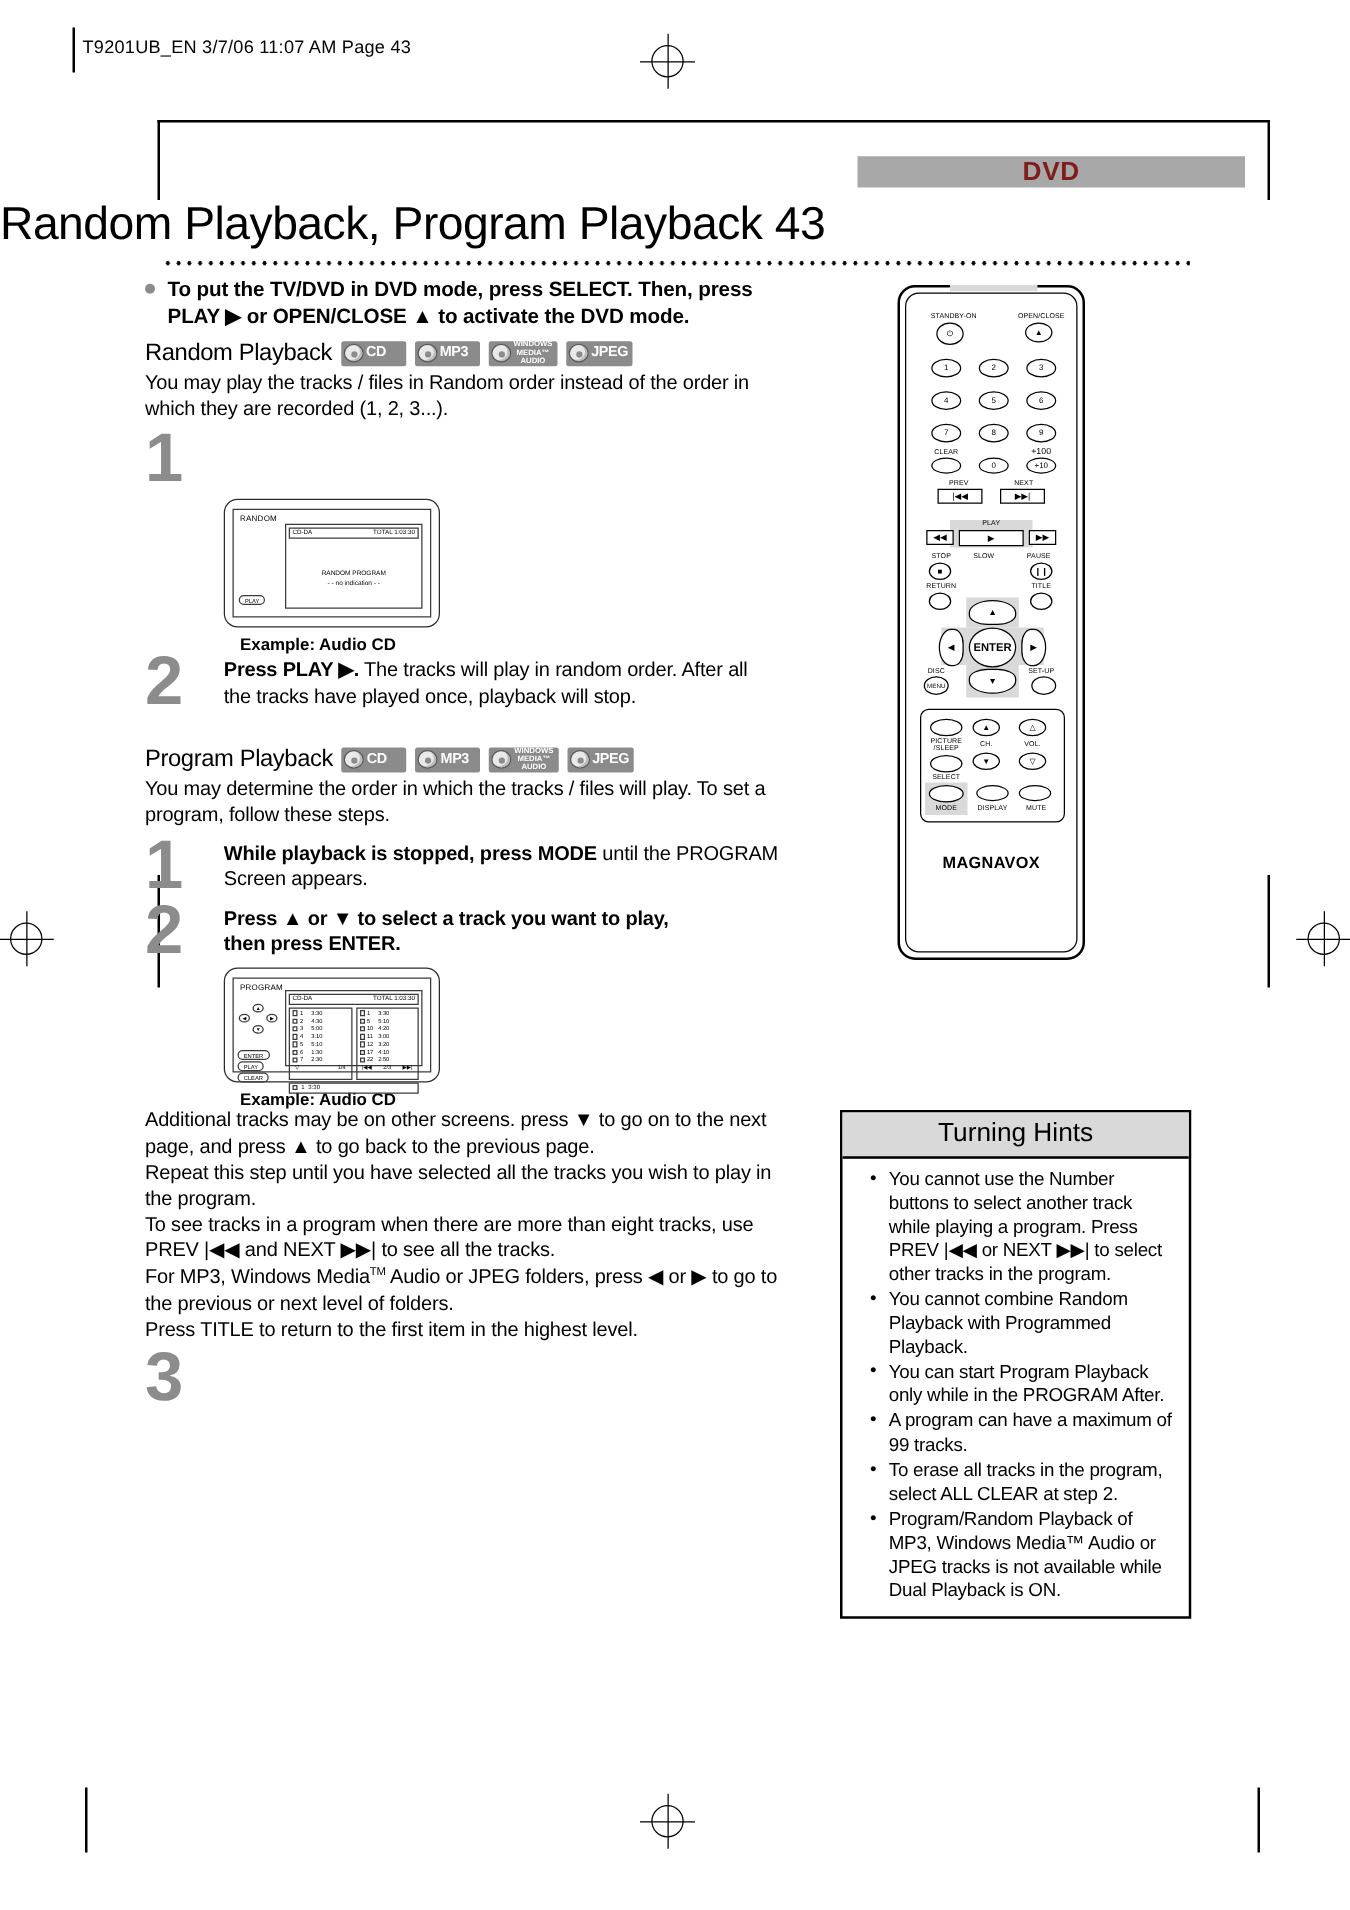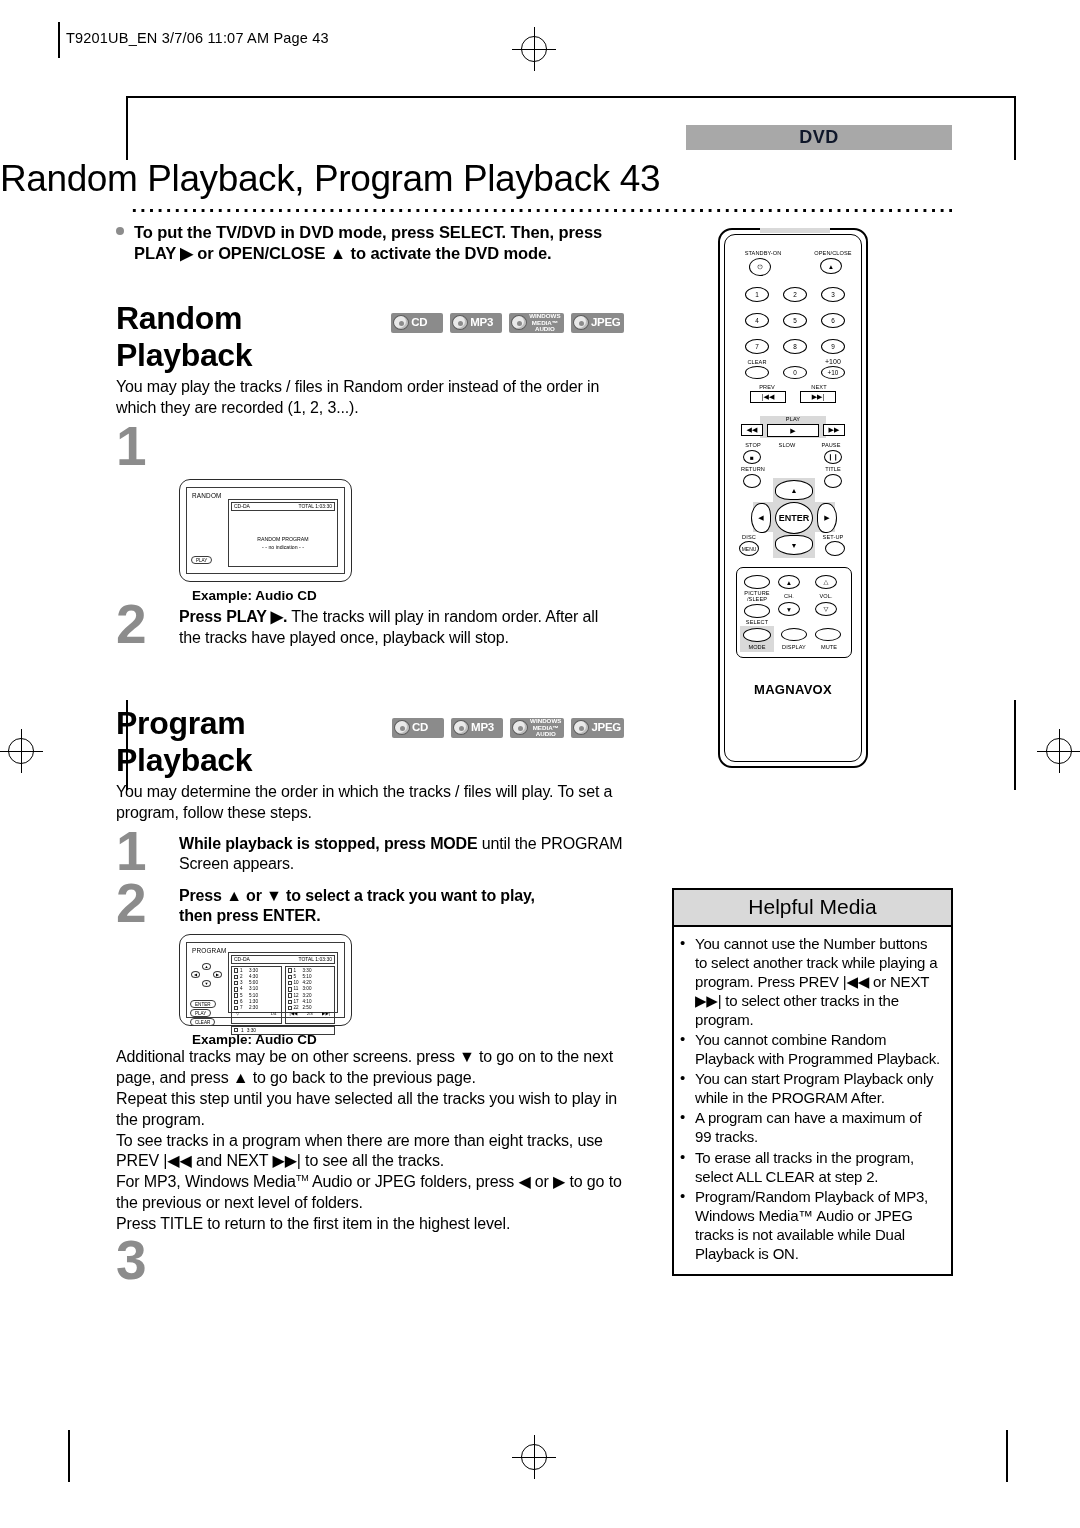--- a/index.html
+++ b/index.html
@@ -33,23 +33,23 @@
     position: absolute; left: 58px; top: 22px; width: 2px; height: 36px; background: #000;
   }
 
   
   .page-rule-top { position: absolute; left: 126px; top: 96px; width: 890px; height: 2px; background:#000; }
   .page-rule-left { position: absolute; left: 126px; top: 96px; width: 2px; height: 64px; background:#000; }
   .page-rule-right { position: absolute; left: 1014px; top: 96px; width: 2px; height: 64px; background:#000; }
 
   
   .dvd-badge {
-    position: absolute; left: 686px; top: 125px; width: 266px; height: 25px;
-    background: #a8a8a8; color: #0f172a;
-    font-weight: bold; font-size: 18px; letter-spacing: .5px;
+    position: absolute; left: 686px; top: 125px; width: 310px; height: 25px;
+    background: #a8a8a8; color: #7f1d1d;
+    font-weight: bold; font-size: 21px; letter-spacing: .5px;
     display: flex; align-items: center; justify-content: center;
   }
   .page-title {
     position: absolute; left: 0; top: 158px; width: 951px;
     text-align: left;
     font-size: 37px; font-weight: normal; letter-spacing: -0.4px;
     white-space: nowrap;
   }
   .dotted-rule {
     position: absolute; left: 130px; top: 208px; width: 822px; height: 5px;
@@ -66,21 +66,21 @@
   }
   .bullet-head .dot {
     position: absolute; left: 0; top: 5px; width: 8px; height: 8px;
     border-radius: 50%; background: #8c8c8c;
   }
 
   .sec-head {
     display: flex; align-items: center; gap: 7px;
     margin-top: 7px; margin-bottom: 3px;
   }
-  .sec-head .sec-title { font-size: 32px; font-weight: bold; letter-spacing: -0.3px; margin-top: 28px; }
+  .sec-head .sec-title { font-size: 19px; font-weight: normal; letter-spacing: -0.3px; }
 
   
   .badge {
     height: 20px; min-width: 52px; background: #8b8b8b; border-radius: 2px;
     display: inline-flex; align-items: center; gap: 2px;
     padding: 0 4px 0 2px;
   }
   .badge .disc {
     width: 16px; height: 15px; border-radius: 50%;
     background: #e9e9e9;
@@ -201,21 +201,21 @@
 
   
   .hints {
     position: absolute; left: 672px; top: 888px; width: 281px;
     border: 2.4px solid #000; background: #fff;
   }
   .hints-title {
     background: #d9d9d9; border-bottom: 2.4px solid #000;
     text-align: center; font-size: 21px; padding: 5px 0 6px;
   }
-  .hints-body { padding: 7px 10px 10px 4px; }
+  .hints-body { padding: 7px 10px 10px 20px; }
   .hint {
     position: relative; padding-left: 17px;
     font-size: 15px; line-height: 1.27; margin-bottom: 1px; letter-spacing: -0.2px;
   }
   .hint::before {
     content: "\2022"; position: absolute; left: 2px; top: -1px; font-size: 15px;
   }
   sup.tm { font-size: 9px; vertical-align: super; }
 </style>
 </head>
@@ -566,21 +566,21 @@
   <div class="rlab" style="left:21px; top:414px; width:32px;">MODE</div>
   <div class="rbtn oval" style="left:61px; top:398px; width:26px; height:13px;"></div>
   <div class="rlab" style="left:58px; top:414px; width:32px;">DISPLAY</div>
   <div class="rbtn oval" style="left:95px; top:398px; width:26px; height:13px;"></div>
   <div class="rlab" style="left:94px; top:414px; width:30px;">MUTE</div>
 
   <div class="brand" style="top:452px;">MAGNAVOX</div>
 </div>
 
 <div class="hints">
-  <div class="hints-title">Helpful Media</div>
+  <div class="hints-title">Turning Hints</div>
   <div class="hints-body">
     <div class="hint">You cannot use the Number buttons to select another track while playing a program. Press PREV |◀◀ or NEXT ▶▶| to select other tracks in the program.</div>
     <div class="hint">You cannot combine Random Playback with Programmed Playback.</div>
     <div class="hint">You can start Program Playback only while in the PROGRAM After.</div>
     <div class="hint">A program can have a maximum of 99 tracks.</div>
     <div class="hint">To erase all tracks in the program, select ALL CLEAR at step 2.</div>
     <div class="hint">Program/Random Playback of MP3, Windows Media™ Audio or JPEG tracks is not available while Dual Playback is ON.</div>
   </div>
 </div>
 

